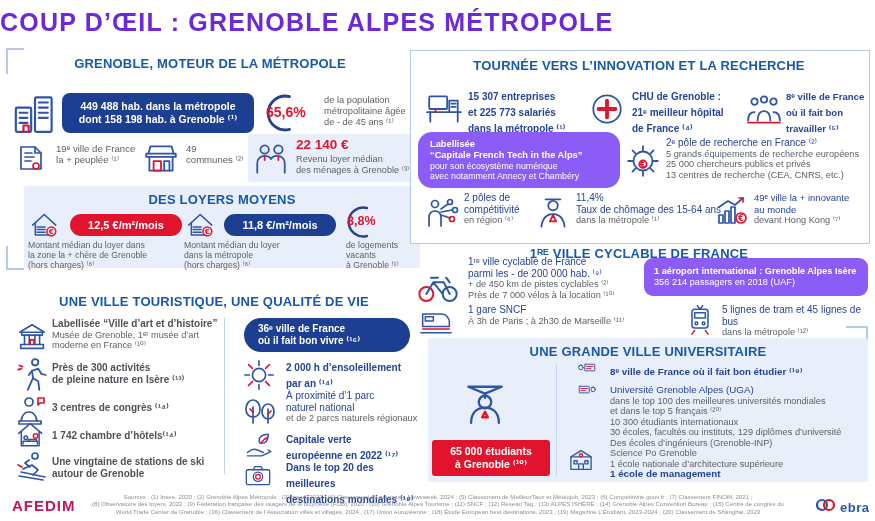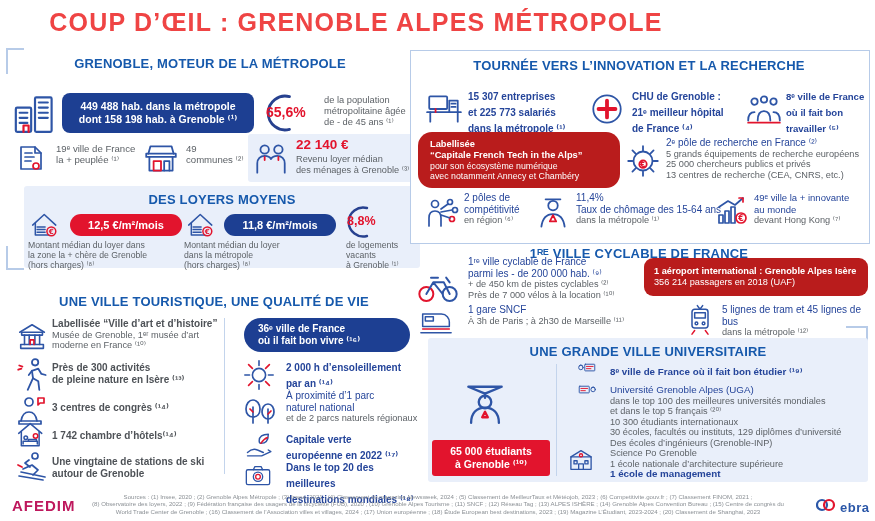--- a/index.html
+++ b/index.html
@@ -1,31 +1,31 @@
 <!DOCTYPE html>
 <html><head>
 <meta charset="utf-8">
 <style>
   html,body{margin:0;padding:0;background:#fff}
   .page{position:relative;width:875px;height:521px;background:#fff;overflow:hidden;
         font-family:"Liberation Sans","DejaVu Sans",sans-serif;color:#5d6267}
-  .title{position:absolute;left:0;top:8px;width:712px;text-align:center;
-         font-size:25px;font-weight:bold;letter-spacing:1.2px;color:#ef4444}
+  .title{position:absolute;left:0;top:8px;width:712px;text-align:left;
+         font-size:25px;font-weight:bold;letter-spacing:1.2px;color:#6d28d9}
   .h{position:absolute;text-align:center;font-weight:bold;color:#1659ac;font-size:13px;letter-spacing:.2px}
   .b{position:absolute;font-weight:bold;color:#25459a;font-size:10px;line-height:16px;white-space:pre-line}
   .g{position:absolute;color:#5d6267;font-size:9.3px;line-height:10.8px;white-space:pre-line}
   .gb{position:absolute;font-weight:bold;color:#4e5257;font-size:10px;line-height:11.5px;white-space:pre-line}
   .sm{font-size:8.7px;line-height:9.8px}
   .blk{position:absolute}
   .blk .b2{font-weight:normal;color:#25459a;font-size:10px;line-height:11.5px;white-space:pre-line}
   .blk .g2{color:#5d6267;font-size:9.2px;line-height:10.6px;white-space:pre-line}
   .pill{position:absolute;background:#1d3f92;color:#fff;font-weight:bold;border-radius:8px;
         display:flex;align-items:center;justify-content:center;text-align:center;white-space:pre-line}
   .pill.red{background:#e2142d}
-  .pillbox{position:absolute;background:#b91c1c;color:#fff;border-radius:14px;
+  .pillbox{position:absolute;background:#8b5cf6;color:#fff;border-radius:14px;
         display:flex;flex-direction:column;justify-content:center;align-items:flex-start;
         text-align:left;padding:6px 12px;box-sizing:border-box}
   .pillbox .pb{font-weight:bold;font-size:9.3px;line-height:11px;white-space:pre-line}
   .pillbox .pg{font-size:8.8px;line-height:10.4px;white-space:pre-line}
   .panel{position:absolute;background:#e9effa;border-radius:3px}
   .frame{position:absolute;border:1px solid #b7cbe8;background:#fff}
   .divider{position:absolute;width:1px;background:#c3d4ec}
   .bracket{position:absolute;border:0 solid #b7cbe8}
   .pct{position:absolute;color:#e2142d;font-weight:bold}
   .ic{position:absolute}

